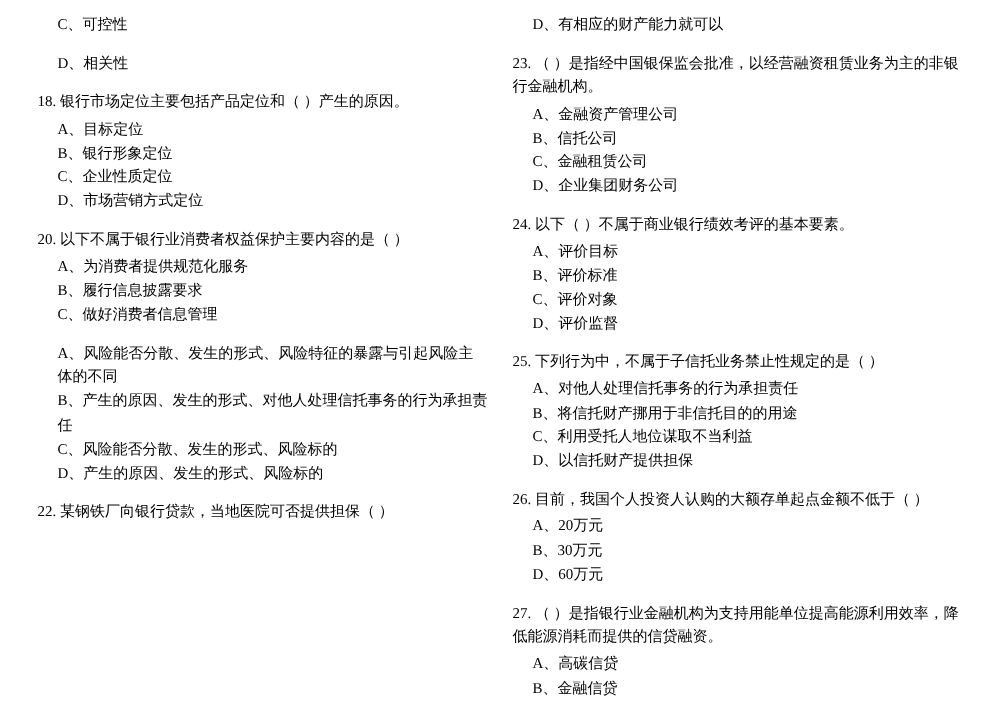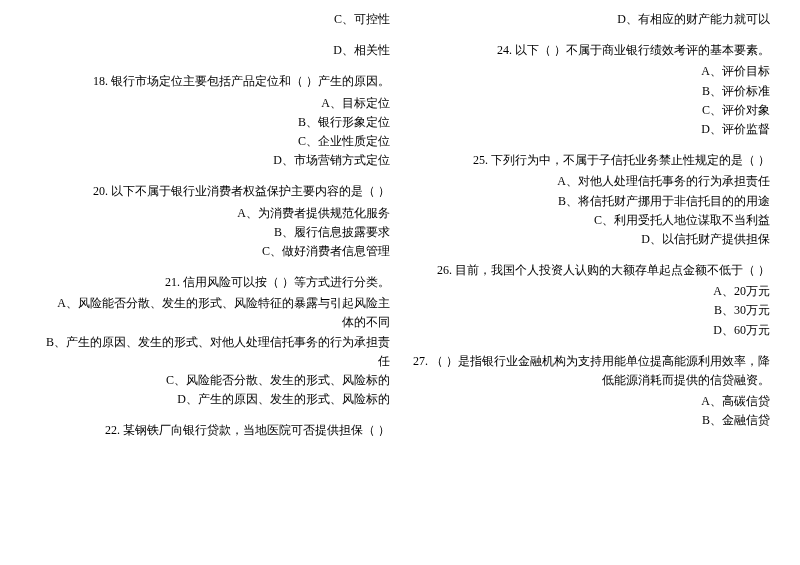--- a/index.html
+++ b/index.html
@@ -21,21 +21,20 @@
       gap: 20px;
     }
     .column {
       flex: 1;
       display: flex;
       flex-direction: column;
       gap: 6px;
     }
     .question-block {
       margin-bottom: 6px;
-      text-align: right;
     }
     .question-title {
       margin-bottom: 2px;
       line-height: 1.6;
     }
     .option {
       padding-left: 16px;
       line-height: 1.6;
     }
   </style>
@@ -69,24 +68,20 @@
       <div class="question-title">
         <span>20.</span>
         <span>以下不属于银行业消费者权益保护主要内容的是（    ）</span>
       </div>
       <div class="option">A、为消费者提供规范化服务</div>
       <div class="option">B、履行信息披露要求</div>
       <div class="option">C、做好消费者信息管理</div>
     </div>
 
     <div class="question-block">
-      <div class="question-title">
-        <span>21.</span>
-        <span>信用风险可以按（    ）等方式进行分类。</span>
-      </div>
       <div class="option">A、风险能否分散、发生的形式、风险特征的暴露与引起风险主体的不同</div>
       <div class="option">B、产生的原因、发生的形式、对他人处理信托事务的行为承担责任</div>
       <div class="option">C、风险能否分散、发生的形式、风险标的</div>
       <div class="option">D、产生的原因、发生的形式、风险标的</div>
     </div>
 
     <div class="question-block">
       <div class="question-title">
         <span>22.</span>
         <span>某钢铁厂向银行贷款，当地医院可否提供担保（    ）</span>
@@ -95,20 +90,30 @@
     </div>
 
   </div>
 
   <div class="column">
 
     <div class="question-block">
       <div class="option">D、有相应的财产能力就可以</div>
     </div>
 
+    <div class="question-block">
+      <div class="question-title">
+        <span>23.</span>
+        <span>（    ）是指经中国银保监会批准，以经营融资租赁业务为主的非银行金融机构。</span>
+      </div>
+      <div class="option">A、金融资产管理公司</div>
+      <div class="option">B、信托公司</div>
+      <div class="option">C、金融租赁公司</div>
+      <div class="option">D、企业集团财务公司</div>
+    </div>
 
     <div class="question-block">
       <div class="question-title">
         <span>24.</span>
         <span>以下（    ）不属于商业银行绩效考评的基本要素。</span>
       </div>
       <div class="option">A、评价目标</div>
       <div class="option">B、评价标准</div>
       <div class="option">C、评价对象</div>
       <div class="option">D、评价监督</div>

